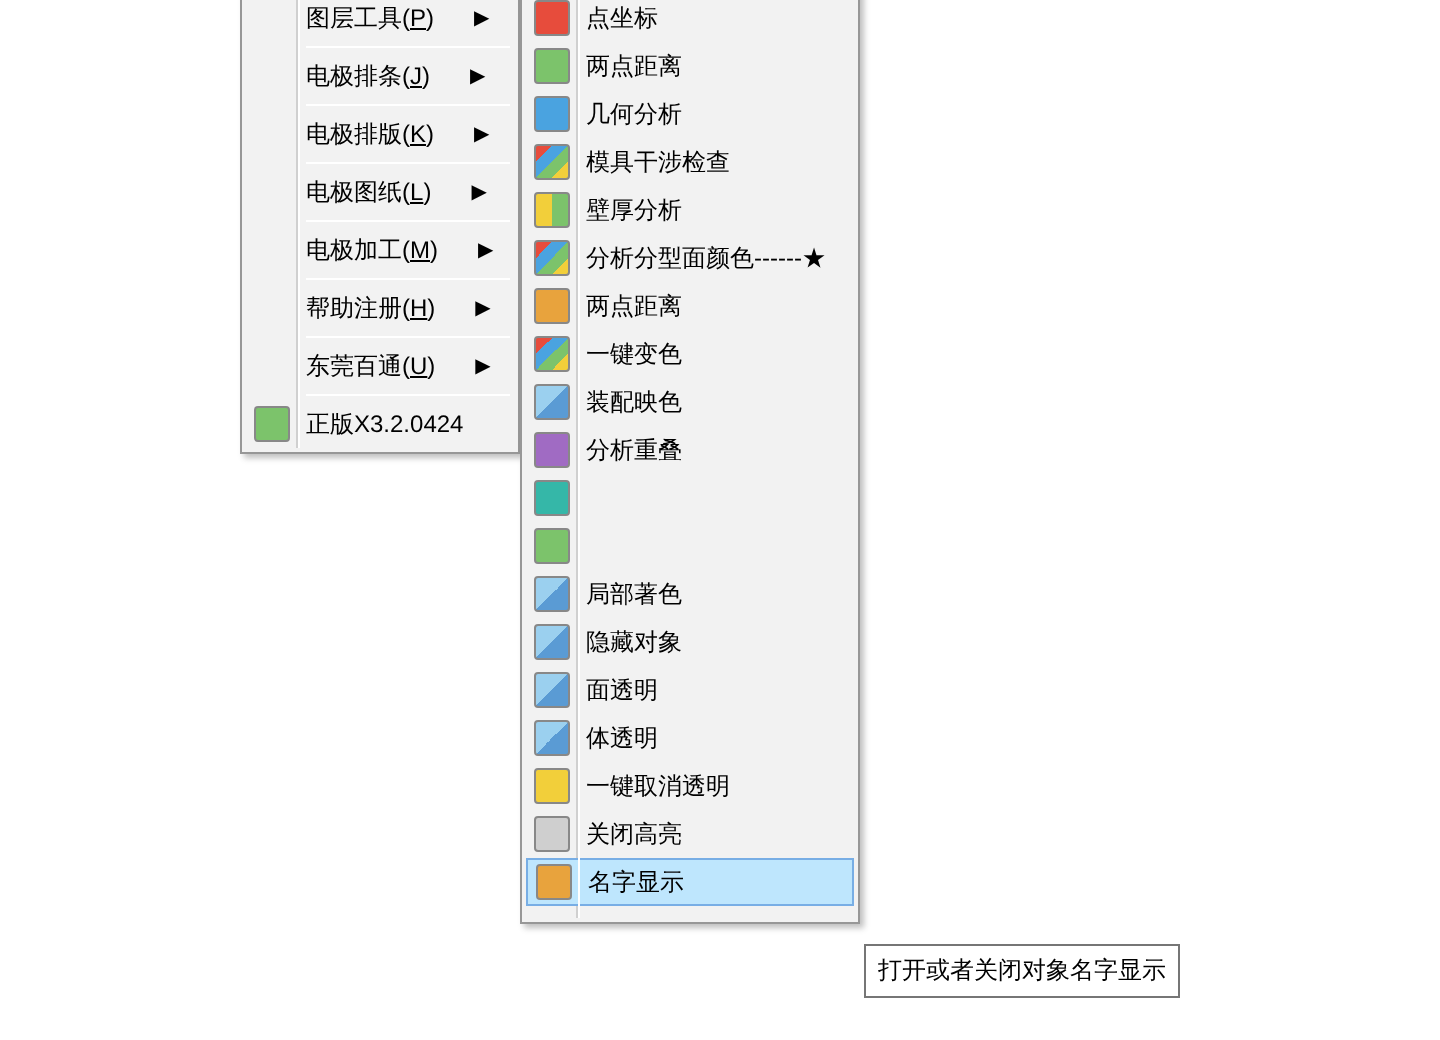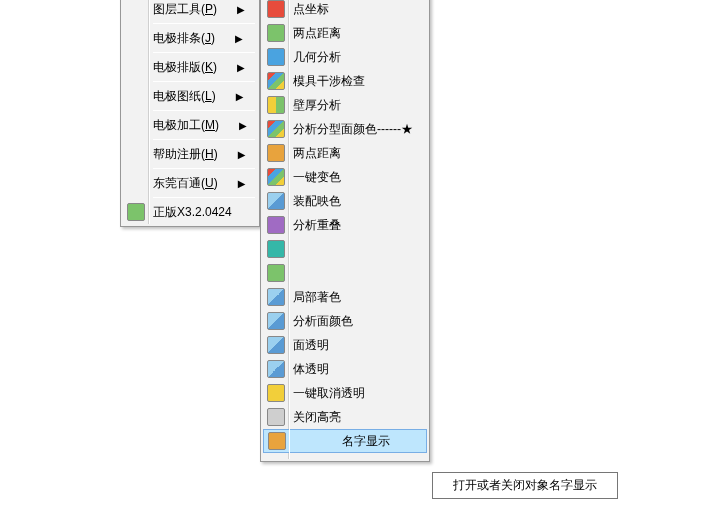--- a/index.html
+++ b/index.html
@@ -3,32 +3,32 @@
 <meta charset="utf-8">
 <style>
   * { margin:0; padding:0; box-sizing:border-box; }
   body { font-family:"Microsoft YaHei","Segoe UI",sans-serif; font-size:12px; color:#000; background:#fff; width:720px; height:520px; position:relative; overflow:hidden; }
 
   .menu { position:absolute; background:#f2f2f2; border:1px solid #979797; box-shadow:2px 2px 3px rgba(0,0,0,0.25); }
   .menu::before { content:""; position:absolute; left:27px; top:2px; bottom:2px; width:1px; background:#d0d0d0; }
   .menu::after  { content:""; position:absolute; left:28px; top:2px; bottom:2px; width:1px; background:#ffffff; }
 
   .item { display:flex; align-items:center; height:24px; padding:0 20px 0 4px; position:relative; cursor:default; white-space:nowrap; }
-  .item.hl { background:#bee6fd; border:1px solid #78aee5;gap:48px; }
+  .item.hl { background:#bee6fd; border:1px solid #78aee5; }
   .item .ico { width:18px; height:18px; margin-right:8px; border:1px solid #888; border-radius:2px; flex-shrink:0; display:flex; align-items:center; justify-content:center; font-size:10px; line-height:1; }
   .item .spacer { width:18px; height:18px; margin-right:8px; flex-shrink:0; }
   .item .lbl { flex:1; }
   .item .lbl u { text-decoration:underline; }
   .item .arrow { margin-left:auto; padding-left:20px; font-size:10px; }
   .sep { height:1px; background:#d0d0d0; margin:2px 2px 2px 30px; border-bottom:1px solid #fff; }
 
   .left-menu { left:120px; top:-6px; width:140px; padding:2px; }
   .right-menu { left:260px; top:-6px; width:170px; padding:2px 2px 8px; }
 
-  .tooltip { position:absolute; left:432px; top:472px; background:#fff; border:1px solid #767676; padding:4px 20px; font-size:12px; white-space:nowrap; }
+  .tooltip { position:absolute; left:432px; top:472px; background:#fff; border:1px solid #767676; padding:4px 6px; font-size:12px; white-space:nowrap; }
 
   
   .c-red{background:#e74c3c;} .c-green{background:#7cc36b;} .c-blue{background:#4aa3e0;} .c-orange{background:#e8a33d;}
   .c-purple{background:#a06bc3;} .c-teal{background:#35b7a8;} .c-gray{background:#cfcfcf;} .c-yellow{background:#f2cf3a;}
   .c-multi{background:linear-gradient(135deg,#e74c3c 0 25%,#4aa3e0 25% 50%,#7cc36b 50% 75%,#f2cf3a 75% 100%);}
   .c-cube{background:linear-gradient(135deg,#9bd0ef 0 50%,#5a9bd4 50% 100%);}
   .c-yg{background:linear-gradient(90deg,#f2cf3a 0 50%,#7cc36b 50% 100%);}
 </style>
 </head>
 <body>
@@ -127,21 +127,21 @@
     </div>
     <div class="item">
       <span class="ico c-green"></span>
     </div>
     <div class="item">
       <span class="ico c-cube"></span>
       <span class="lbl">局部著色</span>
     </div>
     <div class="item">
       <span class="ico c-cube"></span>
-      <span class="lbl">分析面颜色</span>
+      <span class="lbl">隐藏对象</span>
     </div>
     <div class="item">
       <span class="ico c-cube"></span>
       <span class="lbl">面透明</span>
     </div>
     <div class="item">
       <span class="ico c-cube"></span>
       <span class="lbl">体透明</span>
     </div>
     <div class="item">

